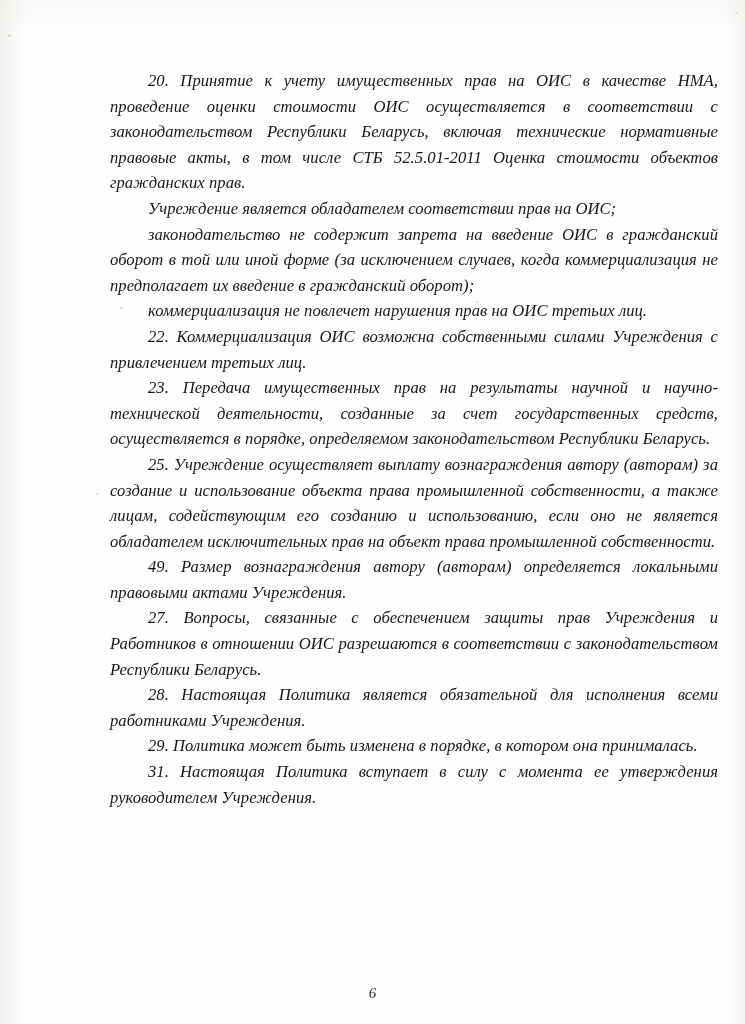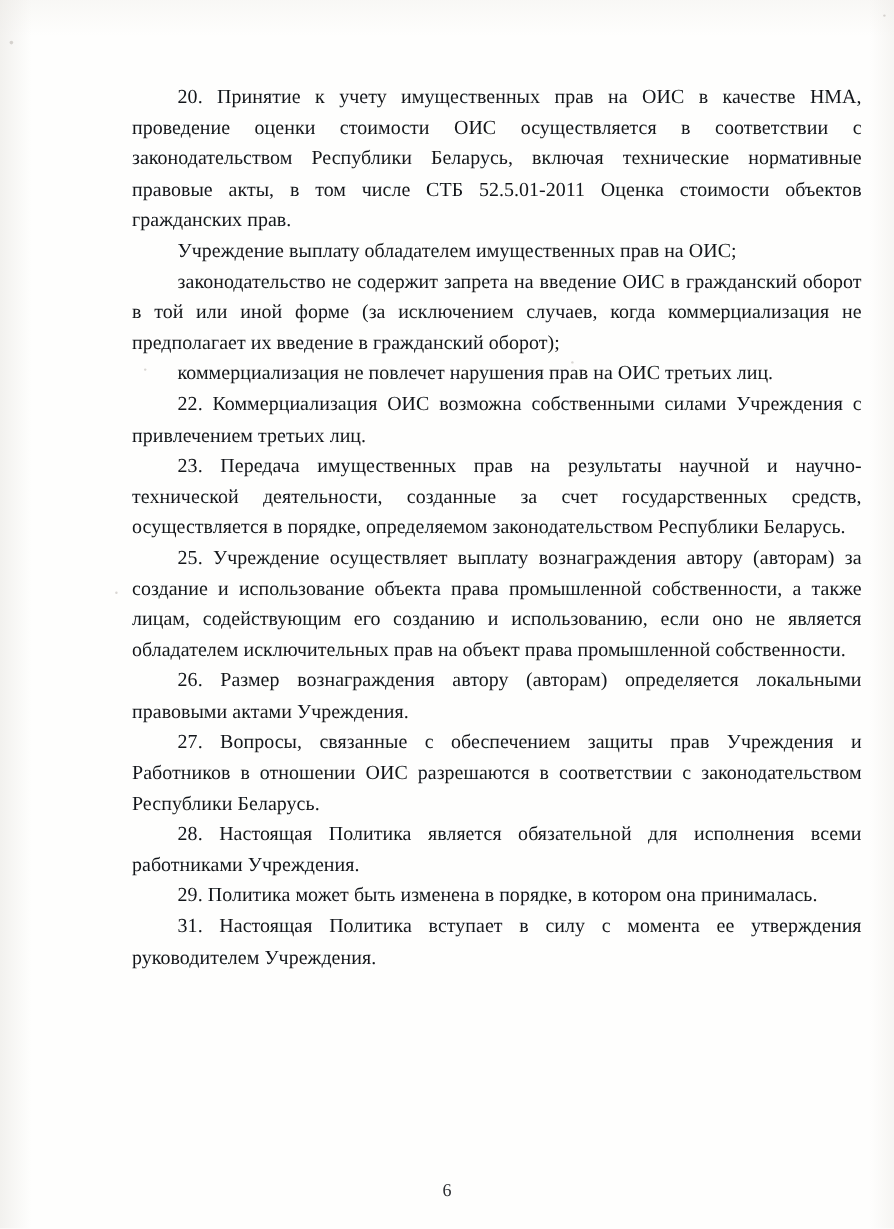--- a/index.html
+++ b/index.html
@@ -9,20 +9,21 @@
   }
   .page {
     position: relative;
     width: 745px;
     height: 1024px;
     margin: 0 auto;
     background: #fefefd;
     overflow: hidden;
     font-family: "Liberation Serif", "DejaVu Serif", serif;
     color: #13161a;
+    font-style: italic;
   }
   
   .scan-tint {
     position: absolute;
     inset: 0;
     pointer-events: none;
     background:
       linear-gradient(90deg, rgba(232,230,226,0.55) 0px, rgba(255,255,255,0) 26px),
       linear-gradient(270deg, rgba(236,234,230,0.45) 0px, rgba(255,255,255,0) 20px),
       linear-gradient(180deg, rgba(240,238,234,0.40) 0px, rgba(255,255,255,0) 30px);
@@ -72,27 +73,27 @@
   <div class="scan-tint"></div>
 
   <div class="speck" style="left:8px; top:34px; width:3px; height:3px;"></div>
   <div class="speck" style="left:736px; top:12px; width:2px; height:2px;"></div>
   <div class="speck" style="left:120px; top:307px; width:2px; height:2px;"></div>
   <div class="speck" style="left:476px; top:301px; width:2px; height:2px;"></div>
   <div class="speck" style="left:96px; top:493px; width:2px; height:2px;"></div>
 
   <div class="body-text">
     <p class="para">20. Принятие к учету имущественных прав на ОИС в качестве НМА, проведение оценки стоимости ОИС осуществляется в соответствии с законодательством Республики Беларусь, включая технические нормативные правовые акты, в том числе СТБ 52.5.01-2011 Оценка стоимости объектов гражданских прав.</p>
-    <p class="para sub">Учреждение выплату обладателем имущественных прав на ОИС;</p>
+    <p class="para sub">Учреждение является обладателем соответствии прав на ОИС;</p>
     <p class="para sub">законодательство не содержит запрета на введение ОИС в гражданский оборот в той или иной форме (за исключением случаев, когда коммерциализация не предполагает их введение в гражданский оборот);</p>
     <p class="para sub">коммерциализация не повлечет нарушения прав на ОИС третьих лиц.</p>
     <p class="para">22. Коммерциализация ОИС возможна собственными силами Учреждения с привлечением третьих лиц.</p>
     <p class="para">23. Передача имущественных прав на результаты научной и научно-технической деятельности, созданные за счет государственных средств, осуществляется в порядке, определяемом законодательством Республики Беларусь.</p>
     <p class="para">25. Учреждение осуществляет выплату вознаграждения автору (авторам) за создание и использование объекта права промышленной собственности, а также лицам, содействующим его созданию и использованию, если оно не является обладателем исключительных прав на объект права промышленной собственности.</p>
-    <p class="para">26. Размер вознаграждения автору (авторам) определяется локальными правовыми актами Учреждения.</p>
+    <p class="para">49. Размер вознаграждения автору (авторам) определяется локальными правовыми актами Учреждения.</p>
     <p class="para">27. Вопросы, связанные с обеспечением защиты прав Учреждения и Работников в отношении ОИС разрешаются в соответствии с законодательством Республики Беларусь.</p>
     <p class="para">28. Настоящая Политика является обязательной для исполнения всеми работниками Учреждения.</p>
     <p class="para">29. Политика может быть изменена в порядке, в котором она принималась.</p>
     <p class="para">31. Настоящая Политика вступает в силу с момента ее утверждения руководителем Учреждения.</p>
   </div>
 
   <div class="page-number">6</div>
 
 </div>
 

